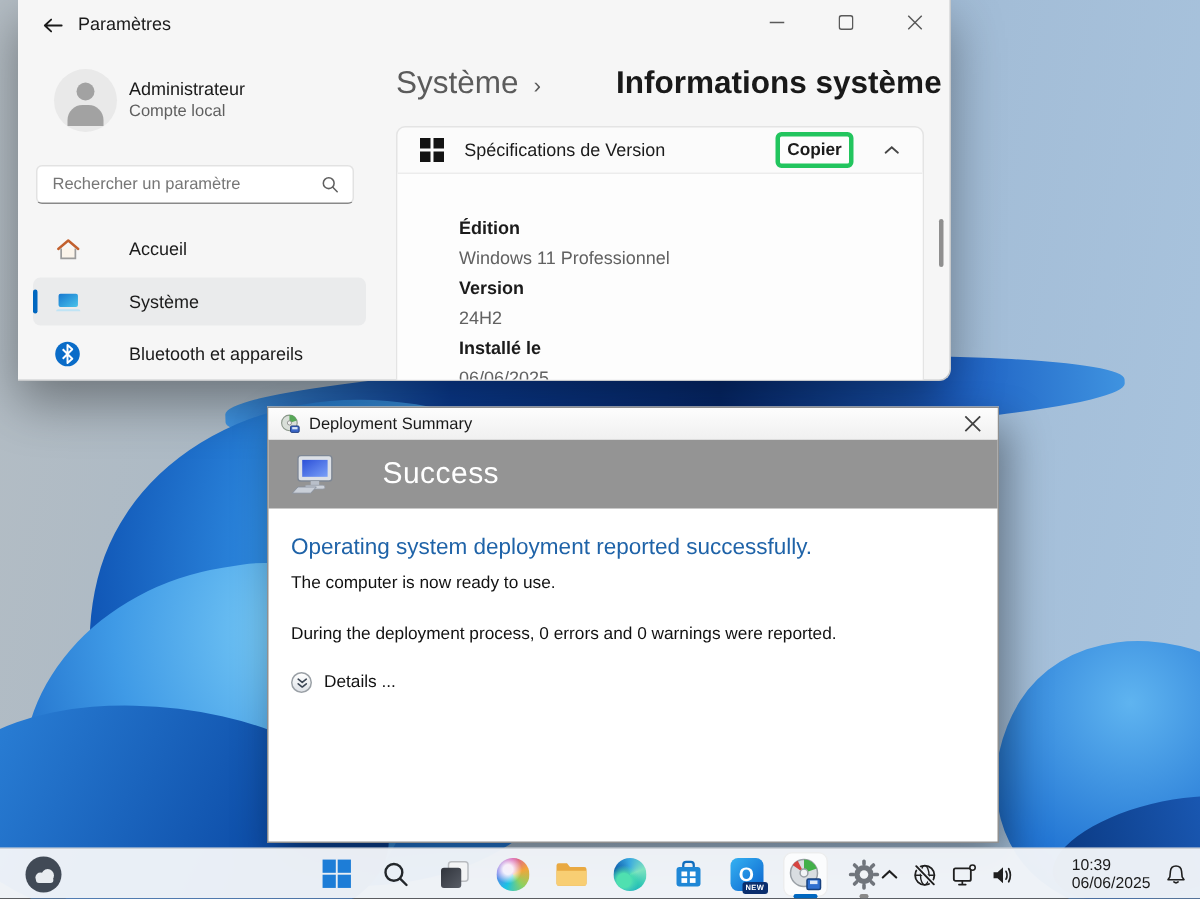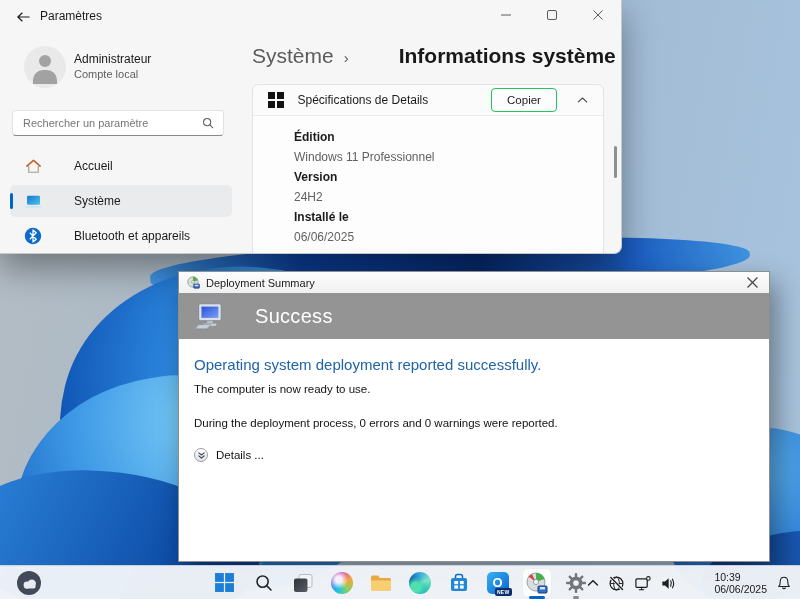--- a/index.html
+++ b/index.html
@@ -23,21 +23,21 @@
   .petal-low { left:-40px; top:472px; width:300px; height:150px; border-radius:50%;
     transform:rotate(7deg);
     background:linear-gradient(110deg,#2e86dc,#0d4da8 70%,#0a3a86); }
   .petal-right { left:664px; top:428px; width:210px; height:190px;
     border-radius:55% 45% 60% 40% / 50% 55% 45% 50%; transform:rotate(32deg);
     background:radial-gradient(circle at 30% 30%,#5fb4f0,#2376d4 55%,#0c49a0 90%); }
   .petal-right2 { left:700px; top:535px; width:150px; height:62px; border-radius:50%;
     transform:rotate(-14deg); background:linear-gradient(90deg,#0a3880,#1f63c4); }
 
   
-  .settings { position:absolute; left:0; top:0; width:622px; height:254px;
+  .settings { position:absolute; left:12px; top:0; width:622px; height:254px;
     background:#f6f6f6; border-radius:0 0 8px 0; overflow:hidden;
     box-shadow:0 14px 34px rgba(0,0,0,.38); border-right:1px solid #c6c8ca; border-bottom:1px solid #c6c8ca; }
   .s-titlebar { position:absolute; left:0; top:0; right:0; height:32px; }
   .back-btn { position:absolute; left:12px; top:8px; width:22px; height:18px; display:flex;
     align-items:center; justify-content:center; cursor:default; }
   .s-title { position:absolute; left:40px; top:9px; font-size:12px; color:#1b1b1b; }
   .caption { position:absolute; right:0; top:0; display:flex; }
   .cap-btn { width:46px; height:29px; display:flex; align-items:center; justify-content:center; }
 
   .avatar { position:absolute; left:24px; top:46px; width:42px; height:42px; border-radius:50%;
@@ -67,32 +67,32 @@
   .bc-parent { font-size:21px; color:#5b5b5b; }
   .bc-sep { font-size:15px; color:#5b5b5b; margin:0 10px; }
   .bc-current { font-size:21px; font-weight:600; color:#191919;margin-left:40px; }
 
   .card { position:absolute; left:252px; top:84px; width:352px; height:200px;
     background:#fbfbfb; border:1px solid #e4e4e4; border-radius:6px 6px 0 0; }
   .card-header { height:30px; display:flex; align-items:center; padding:0 10px 0 15px; }
   .winlogo { display:grid; grid-template-columns:7px 7px; grid-template-rows:7px 7px; gap:1.5px; }
   .winlogo span { background:#131313; }
   .card-title { margin-left:14px; font-size:12px; color:#1b1b1b; flex:1; }
-  .copy-btn { width:66px; height:24px; background:#fdfdfd; border:1px solid #22c55e; border-radius:4px;
-    font-size:11.5px; color:#1b1b1b; display:flex; align-items:center; justify-content:center; }
+  .copy-btn { width:52px; height:24px; background:#fdfdfd; border:3px solid #22c55e; border-radius:4px;
+    font-size:11.5px; color:#1b1b1b; display:flex; align-items:center; justify-content:center;font-weight:bold; }
   .expander-toggle { margin-left:14px; width:22px; display:flex; justify-content:center; }
-  .card-body { border-top:1px solid #ececec; background:#fdfdfd; padding:11px 0 0 41px; }
+  .card-body { border-top:1px solid #ececec; background:#fdfdfd; padding:26px 0 0 41px; }
   .spec-label { font-size:12px; font-weight:600; color:#1b1b1b; line-height:20px; }
   .spec-value { font-size:12px; color:#616161; line-height:20px; }
 
   .s-scrollbar { position:absolute; left:614px; top:146px; width:3px; height:32px;
     background:#8f8f8f; border-radius:2px; }
 
   
-  .mdt { position:absolute; left:178px; top:271px; width:592px; height:291px;
+  .mdt { position:absolute; left:178px; top:271px; width:488px; height:291px;
     background:#fff; border:1px solid #8f8f8f; box-shadow:6px 12px 26px rgba(0,0,0,.4); }
   .mdt-titlebar { height:21px; background:linear-gradient(#fdfdfd,#f0f0f0);
     display:flex; align-items:center; padding-left:8px; position:relative; }
   .mdt-title { margin-left:6px; font-size:11px; color:#1a1a1a; }
   .mdt-close { position:absolute; right:6px; top:2px; width:22px; height:17px;
     display:flex; align-items:center; justify-content:center; }
   .mdt-banner { height:46px; background:#949494; display:flex; align-items:center; padding-left:14px; }
   .banner-heading { margin-left:30px; font-size:20px; color:#fff; letter-spacing:.3px; }
   .mdt-body { padding:17px 16px 0 15px; }
   .mdt-primary { font-size:15px; margin-bottom:10px; }
@@ -236,21 +236,21 @@
     </div>
 
     <div class="card">
       <div class="card-header">
         <span class="winlogo">
             <span></span>
             <span></span>
             <span></span>
             <span></span>
           </span>
-        <span class="card-title">Spécifications de Details</span>
+        <span class="card-title">Spécifications de Version</span>
         <button class="copy-btn">Copier</button>
         <span class="expander-toggle">
           <svg width="11" height="8" viewBox="0 0 12 8">
               <path d="M1.5 6 L6 2 L10.5 6" stroke="#464646" fill="none" stroke-width="1.3" stroke-linecap="round"></path>
             </svg>
         </span>
       </div>
       <div class="card-body">
         <div class="spec-label">Édition</div>
         <div class="spec-value">Windows 11 Professionnel</div>

